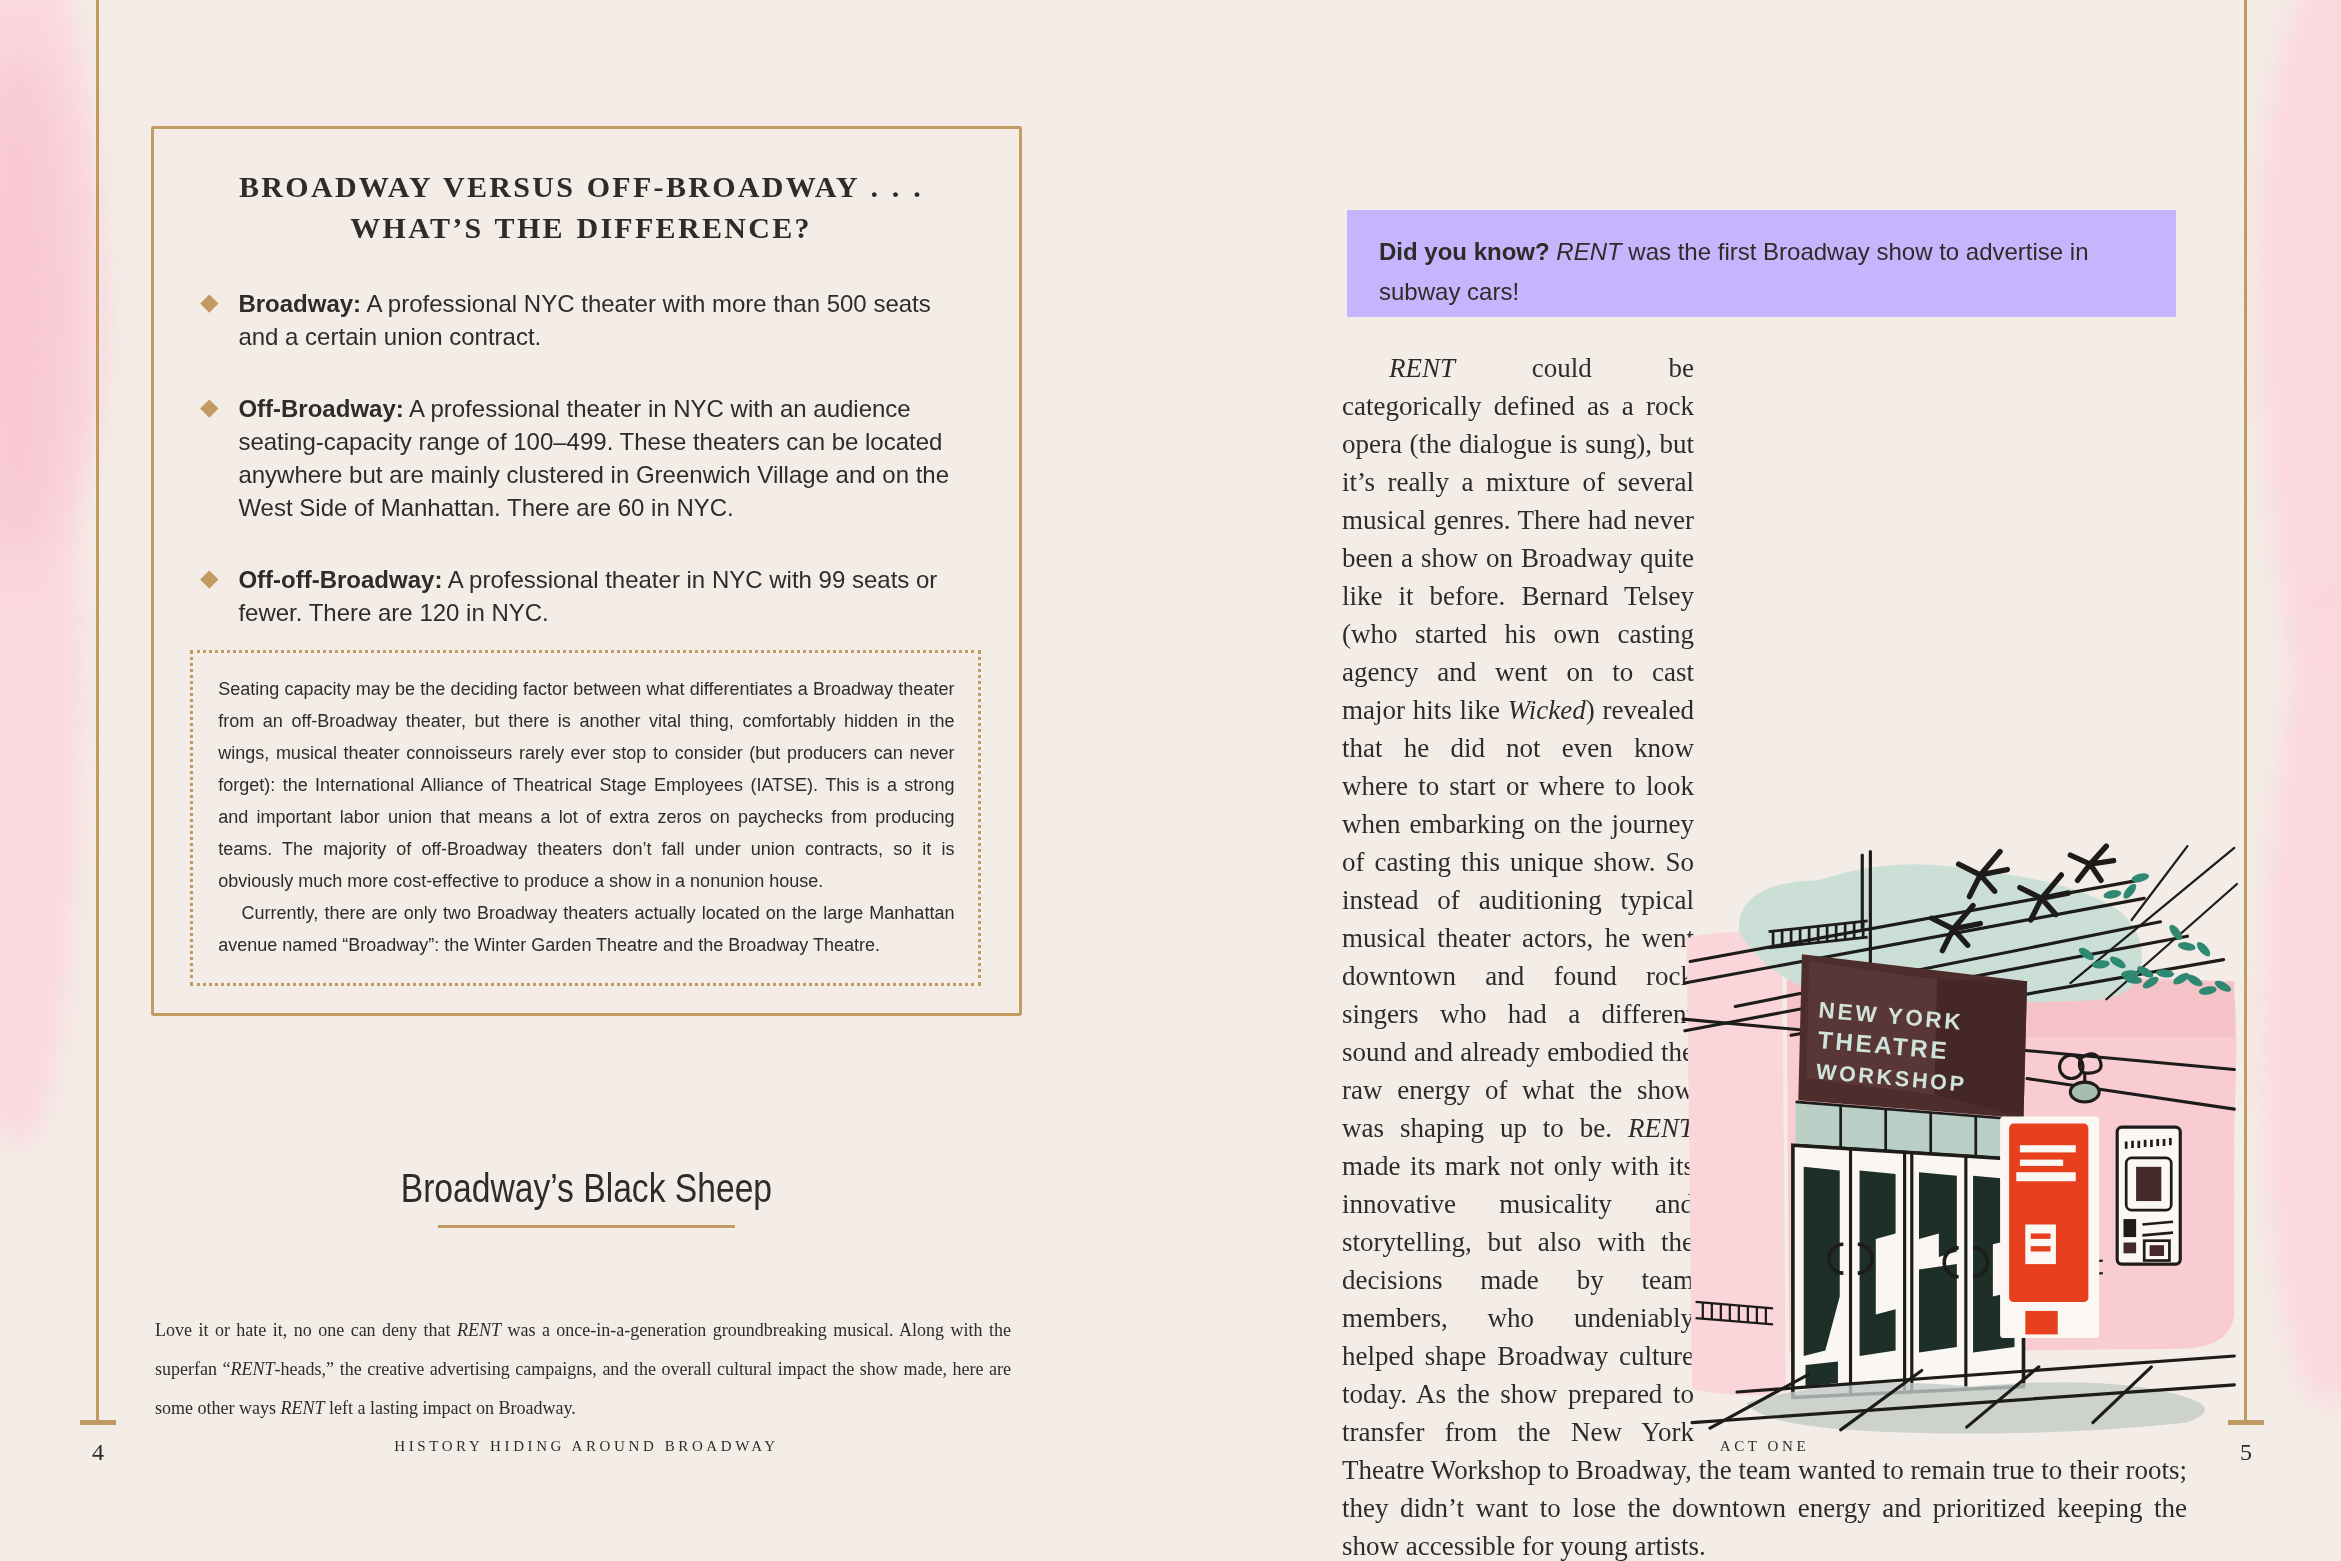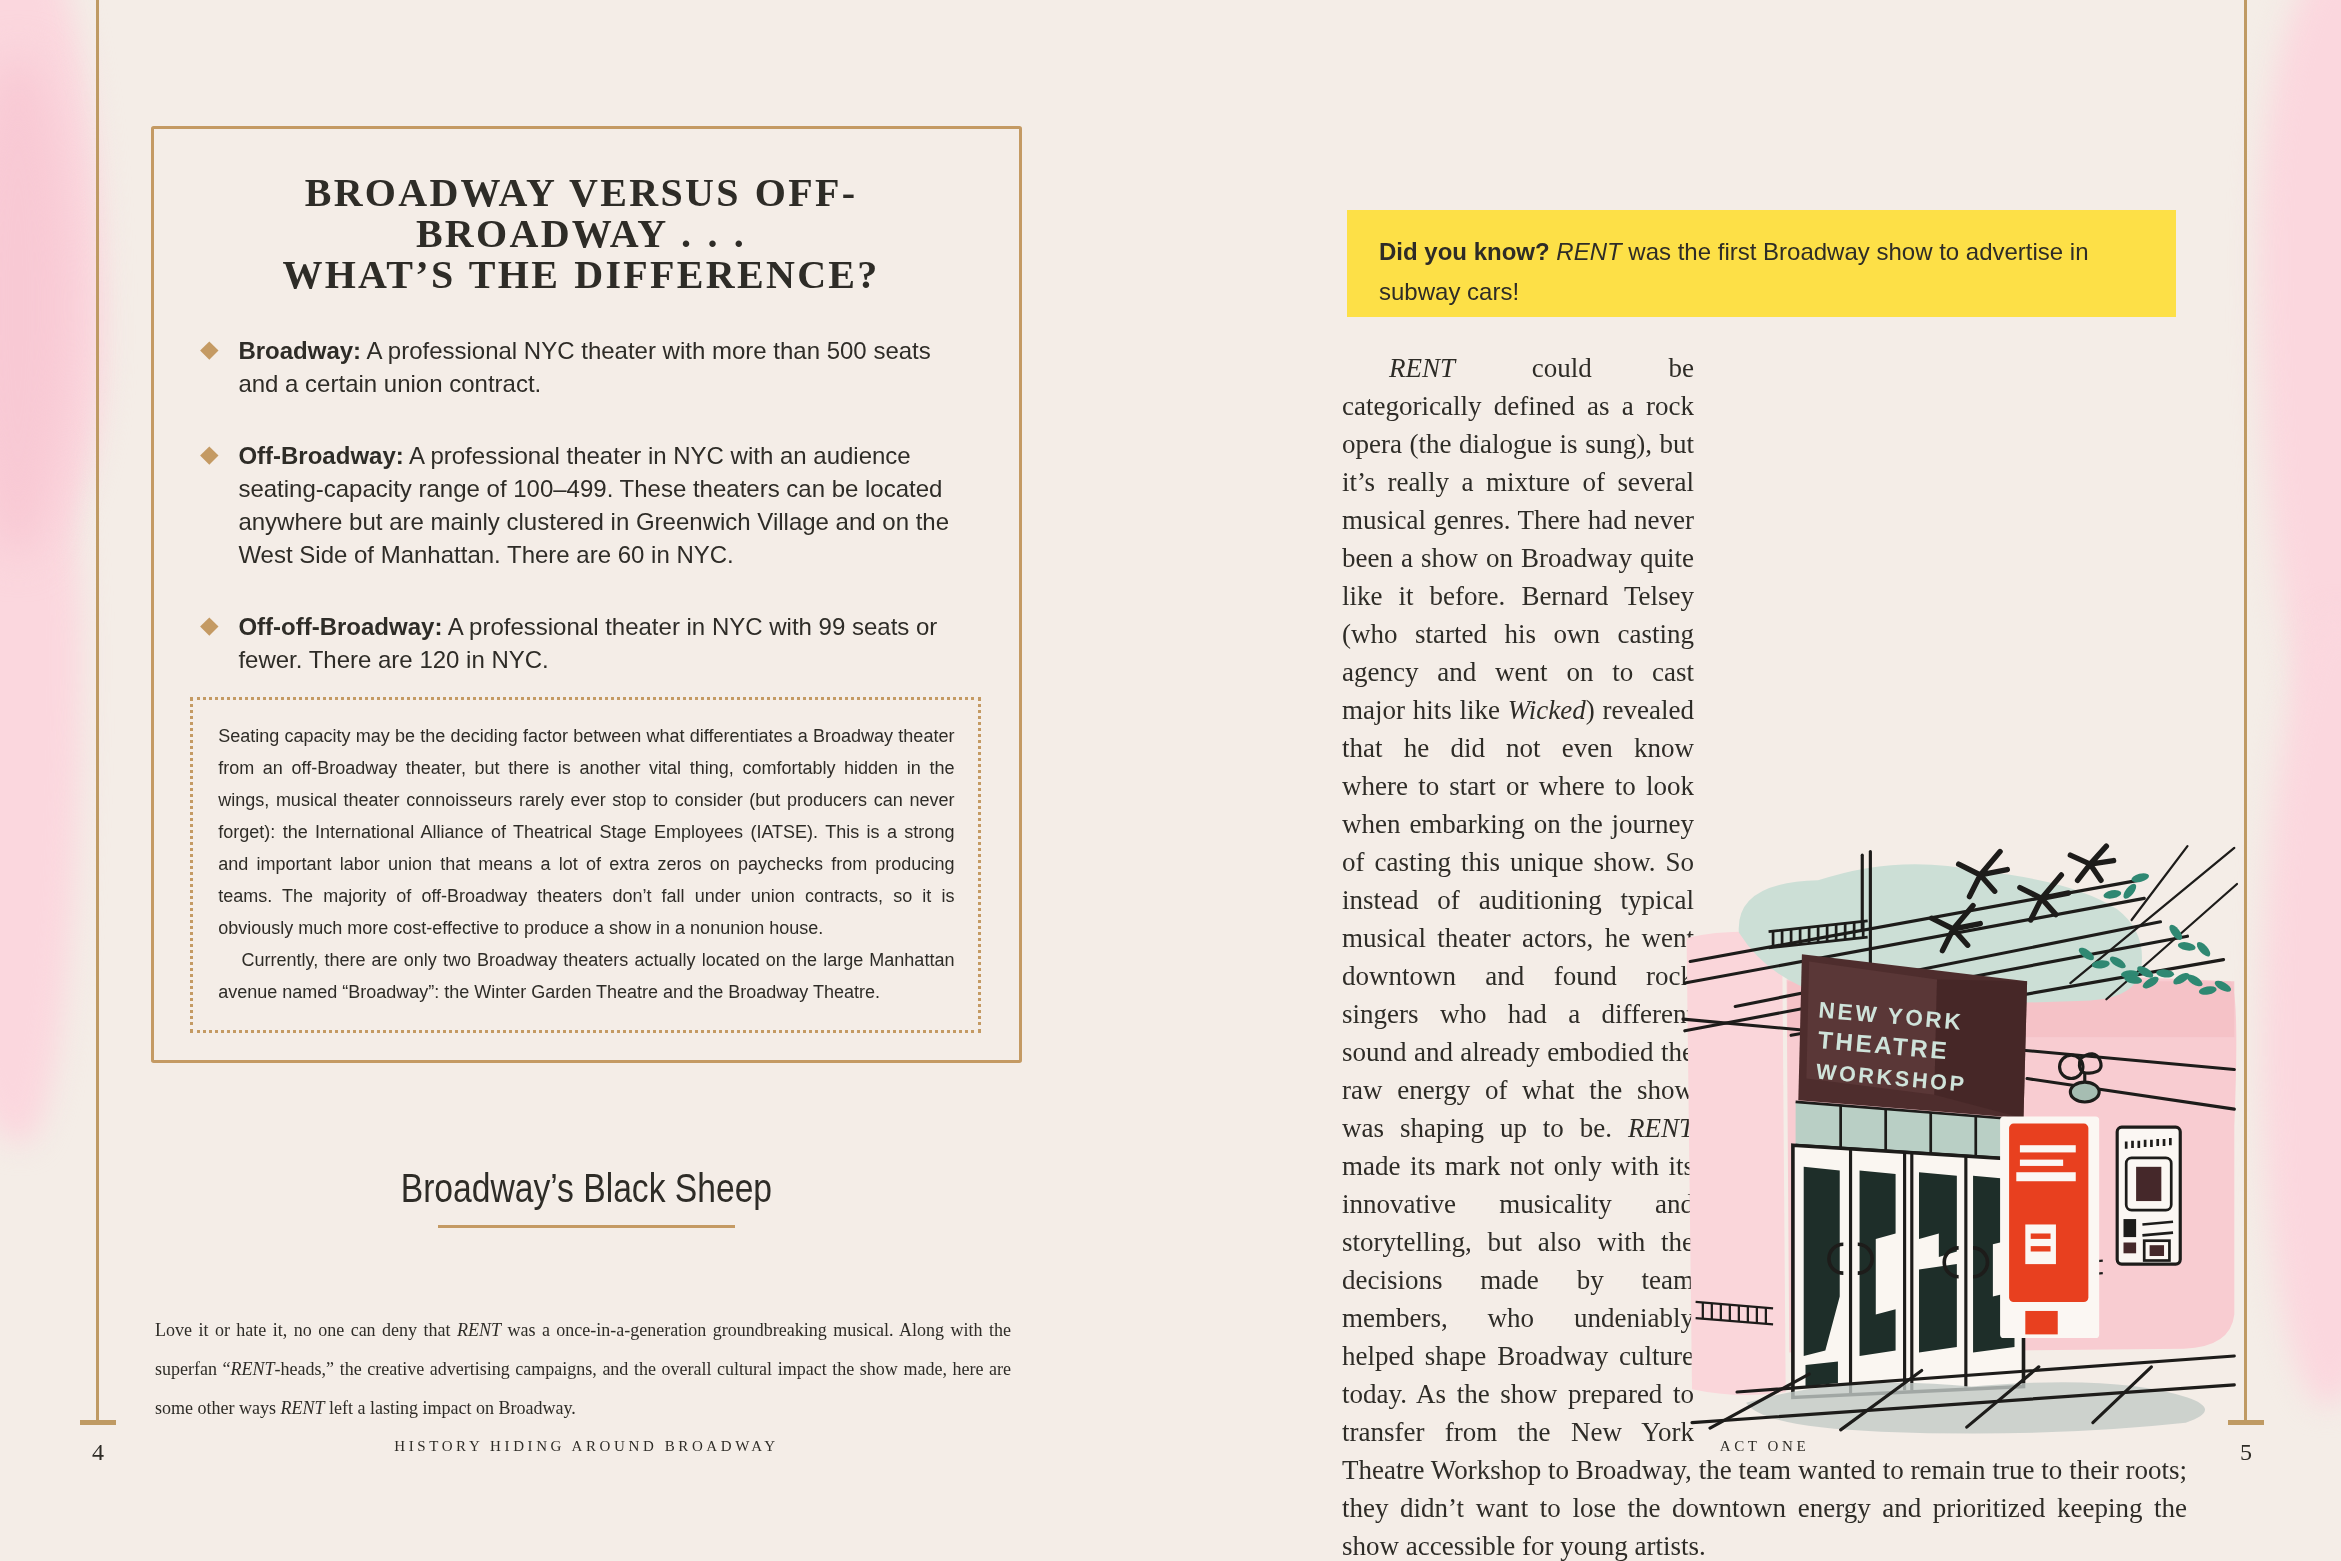--- a/index.html
+++ b/index.html
@@ -35,22 +35,22 @@
 
   
   .info-box{
     position:absolute;left:151px;top:126px;width:871px;
     box-sizing:border-box;
     border:3.6px solid #c49a63;border-radius:2.7px;
     padding:31px 49px 27px 38px;
     background:transparent;
   }
   .info-title{
-    text-align:center;font-weight:bold;font-size:40px;line-height:41px;
-    letter-spacing:2.3px;word-spacing:1.8px;margin:12px 0 27px 0;
+    text-align:center;font-weight:bold;font-size:30px;line-height:41px;
+    letter-spacing:2.3px;word-spacing:1.8px;margin:6px 0 27px 0;
   }
   .bullets{list-style:none;margin:0 0 0 5.4px;padding:0;font-family:"Liberation Sans",sans-serif;font-size:24px;line-height:33px;}
   .bullets li{position:relative;padding-left:41px;margin-bottom:21px;margin-top:39px;}
   .diamond{position:absolute;left:5.4px;top:10px;width:12.6px;height:12.6px;background:#c49a63;transform:rotate(45deg);}
   .note{
     border:3.6px dotted #c49a63;
     margin:3.6px -10.8px 0 -1.8px;
     padding:20px 23.4px 21.6px 25px;
     font-family:"Liberation Sans",sans-serif;
     font-size:18px;line-height:32px;text-align:justify;
@@ -67,21 +67,21 @@
   }
   .head-underline{width:297px;height:3.6px;background:#c49a63;margin:12.6px auto 0 auto;}
   .bs-para{
     position:absolute;left:155px;top:1311px;width:856px;
     font-size:18px;line-height:39px;text-align:justify;
   }
 
   
   .callout{
     position:absolute;left:1347px;top:210px;width:829px;height:107px;
-    box-sizing:border-box;background:#fde047;
+    box-sizing:border-box;background:#c4b5fd;
     padding:21.6px 27px 0 32px;
     font-family:"Liberation Sans",sans-serif;font-size:24px;line-height:40px;
   }
   .right-body{
     position:absolute;left:1342px;top:349px;width:845px;
     font-size:27px;line-height:38px;text-align:justify;
   }
   .right-body p{margin:0;text-indent:50px;}
   .right-body p.first{text-indent:47px;}
   .illus{

